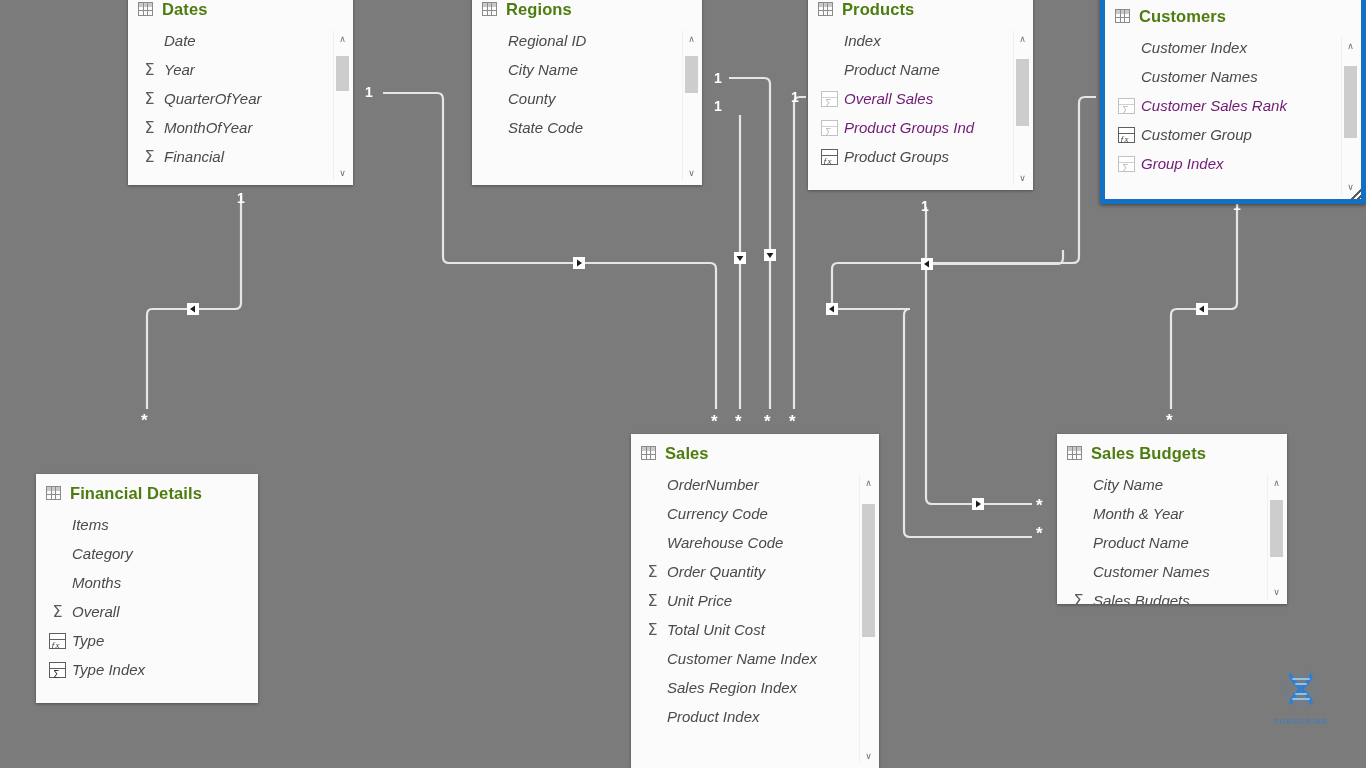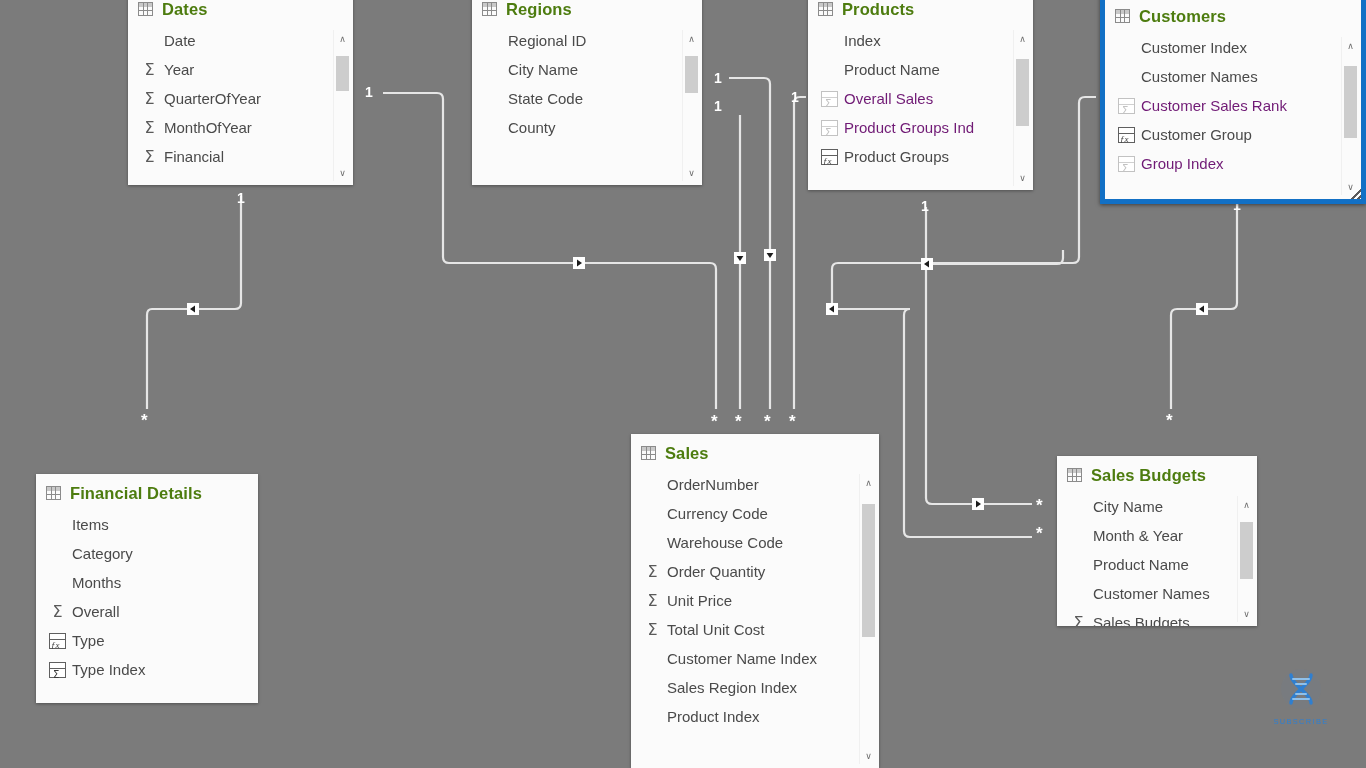--- a/index.html
+++ b/index.html
@@ -80,20 +80,21 @@
     align-items: center;
     height: 29px;
     padding-left: 36px;
     box-sizing: border-box;
     white-space: nowrap;
   }
   .row .fname {
     font-size: 15px;
     color: #4a4a4a;
     margin-left: 6px;
+    font-style: italic;
   }
   .row.dim .fname { color: #701a75; }
   .row .ico {
     width: 17px; height: 16px;
     flex: none;
     position: relative;
     margin-left: -23px;
   }
   .ico.blank { visibility: hidden; }
   .ico.sigma {
@@ -320,25 +321,25 @@
             <div class="row">
               <span class="ico blank"></span>
               <span class="fname">Regional ID</span>
             </div>
             <div class="row">
               <span class="ico blank"></span>
               <span class="fname">City Name</span>
             </div>
             <div class="row">
               <span class="ico blank"></span>
+              <span class="fname">County</span>
+            </div>
+            <div class="row">
+              <span class="ico blank"></span>
               <span class="fname">State Code</span>
-            </div>
-            <div class="row">
-              <span class="ico blank"></span>
-              <span class="fname">County</span>
             </div>
           </div>
           <div class="sbar" style="top: 40px; height: 151px; right: 2px;">
             <div class="arrow">∧</div>
             <div class="track" style="top: 17px; bottom: 17px;">
               <div class="thumb" style="top: 9px; height: 37px;"></div>
             </div>
             <div class="arrow" style="position: absolute; bottom: 0px; left: 0px; right: 0px;">∨</div>
           </div>
         </div>
@@ -498,21 +499,21 @@
           </div>
           <div class="sbar" style="top: 40px; height: 290px; right: 2px;">
             <div class="arrow">∧</div>
             <div class="track" style="top: 17px; bottom: 17px;">
               <div class="thumb" style="top: 13px; height: 133px;"></div>
             </div>
             <div class="arrow" style="position: absolute; bottom: 0px; left: 0px; right: 0px;">∨</div>
           </div>
         </div>
       </div>
-      <div class="tbl" style="left: 1057px; top: 456px; width: 200px; height: 170px;">
+      <div class="tbl" style="left: 1057px; top: 434px; width: 230px; height: 170px;">
         <div class="tbl-inner">
           <div class="tbl-head">
             <span class="grid-icon"></span>
             <span class="tbl-title">Sales Budgets</span>
           </div>
           <div class="fields">
             <div class="row">
               <span class="ico blank"></span>
               <span class="fname">City Name</span>
             </div>

